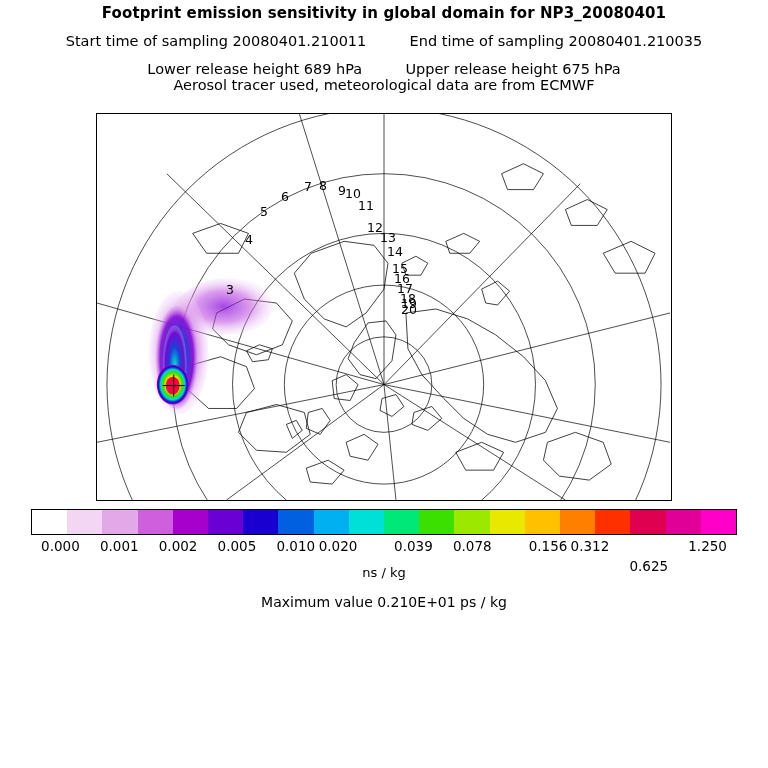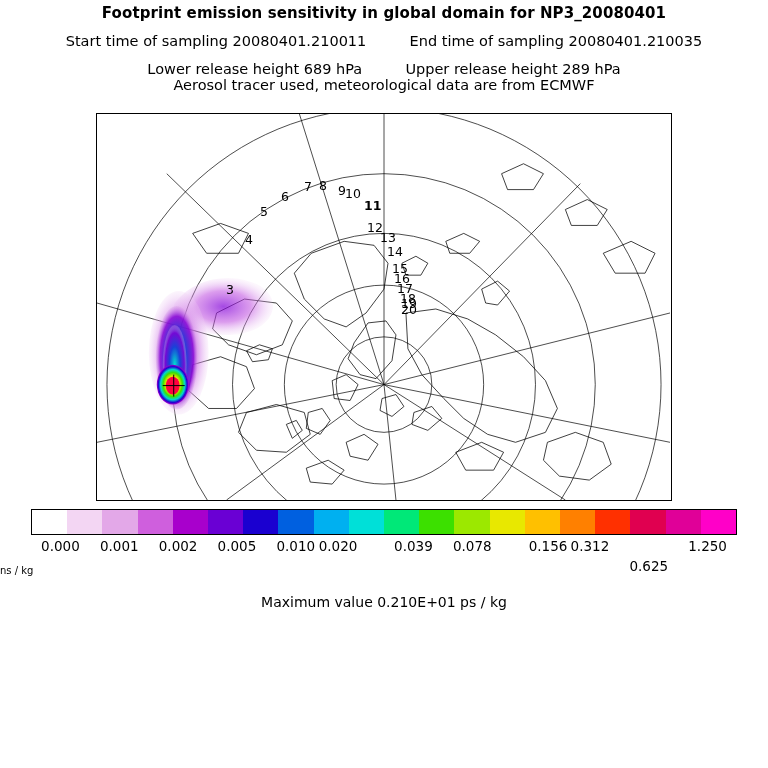--- a/index.html
+++ b/index.html
@@ -47,21 +47,21 @@
   }
   #cbar div{flex:1 1 0;height:100%;}
   #cbarticks{
     position:absolute;left:0;top:538px;width:768px;height:16px;
   }
   #cbarticks span{
     position:absolute;font-size:13.5px;transform:translateX(-50%);
     white-space:nowrap;
   }
   .units{
-    position:absolute;left:0;top:565px;width:768px;font-size:10px;
+    position:absolute;left:0;top:565px;width:768px;text-align:center;font-size:13px;
   }
   .maxval{
     position:absolute;left:0;top:594px;width:768px;text-align:center;font-size:14px;
   }
 </style>
 </head>
 <body>
 
 <div id="root">
 
@@ -69,21 +69,21 @@
 
   <div class="subline sub1">
     <span class="sub-inline">Start time of sampling 20080401.210011</span>
     <span class="gap"></span>
     <span class="sub-inline">End time of sampling 20080401.210035</span>
   </div>
 
   <div class="subline sub2">
     <span class="sub-inline">Lower release height  689 hPa</span>
     <span class="gap"></span>
-    <span class="sub-inline">Upper release height  289 hPa</span>
+    <span class="sub-inline">Upper release height  675 hPa</span>
   </div>
 
   <div class="subline sub3">Aerosol tracer used, meteorological data are from ECMWF</div>
 
   <div id="mapbox">
     <svg id="mapsvg" viewBox="0 0 576 388" preserveAspectRatio="none">
 
       <g>
         <circle class="gridline" cx="288" cy="272" r="48"></circle>
         <circle class="gridline" cx="288" cy="272" r="100"></circle>
@@ -183,21 +183,21 @@
 
     <div id="stationLayer">
         <span class="stnum" style="left: 129px; top: 170px;">3</span>
         <span class="stnum" style="left: 148px; top: 120px;">4</span>
         <span class="stnum" style="left: 163px; top: 92px;">5</span>
         <span class="stnum" style="left: 184px; top: 77px;">6</span>
         <span class="stnum" style="left: 207px; top: 67px;">7</span>
         <span class="stnum" style="left: 222px; top: 66px;">8</span>
         <span class="stnum" style="left: 241px; top: 71px;">9</span>
         <span class="stnum" style="left: 248px; top: 74px;">10</span>
-        <span class="stnum" style="left: 267px; top: 86px; font-weight: bold;">11</span>
+        <span class="stnum" style="left: 261px; top: 86px;">11</span>
         <span class="stnum" style="left: 270px; top: 108px;">12</span>
         <span class="stnum" style="left: 283px; top: 118px;">13</span>
         <span class="stnum" style="left: 290px; top: 132px;">14</span>
         <span class="stnum" style="left: 295px; top: 149px;">15</span>
         <span class="stnum" style="left: 297px; top: 159px;">16</span>
         <span class="stnum" style="left: 300px; top: 169px;">17</span>
         <span class="stnum" style="left: 303px; top: 179px;">18</span>
         <span class="stnum" style="left: 304px; top: 184px;">19</span>
         <span class="stnum" style="left: 304px; top: 190px;">20</span>
       </div>

